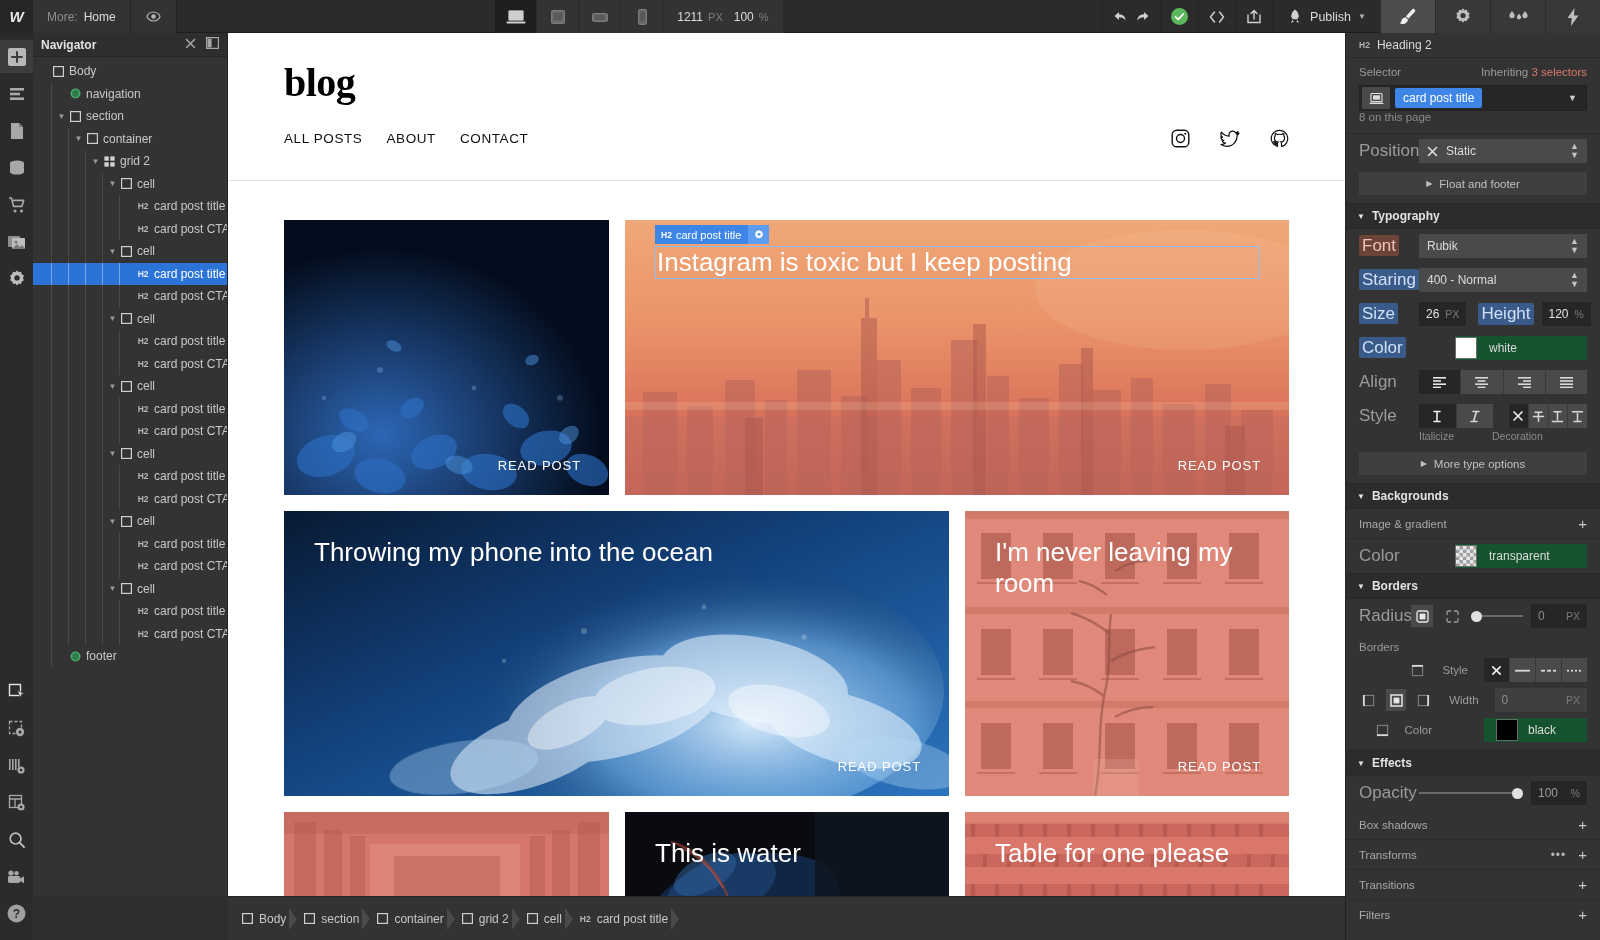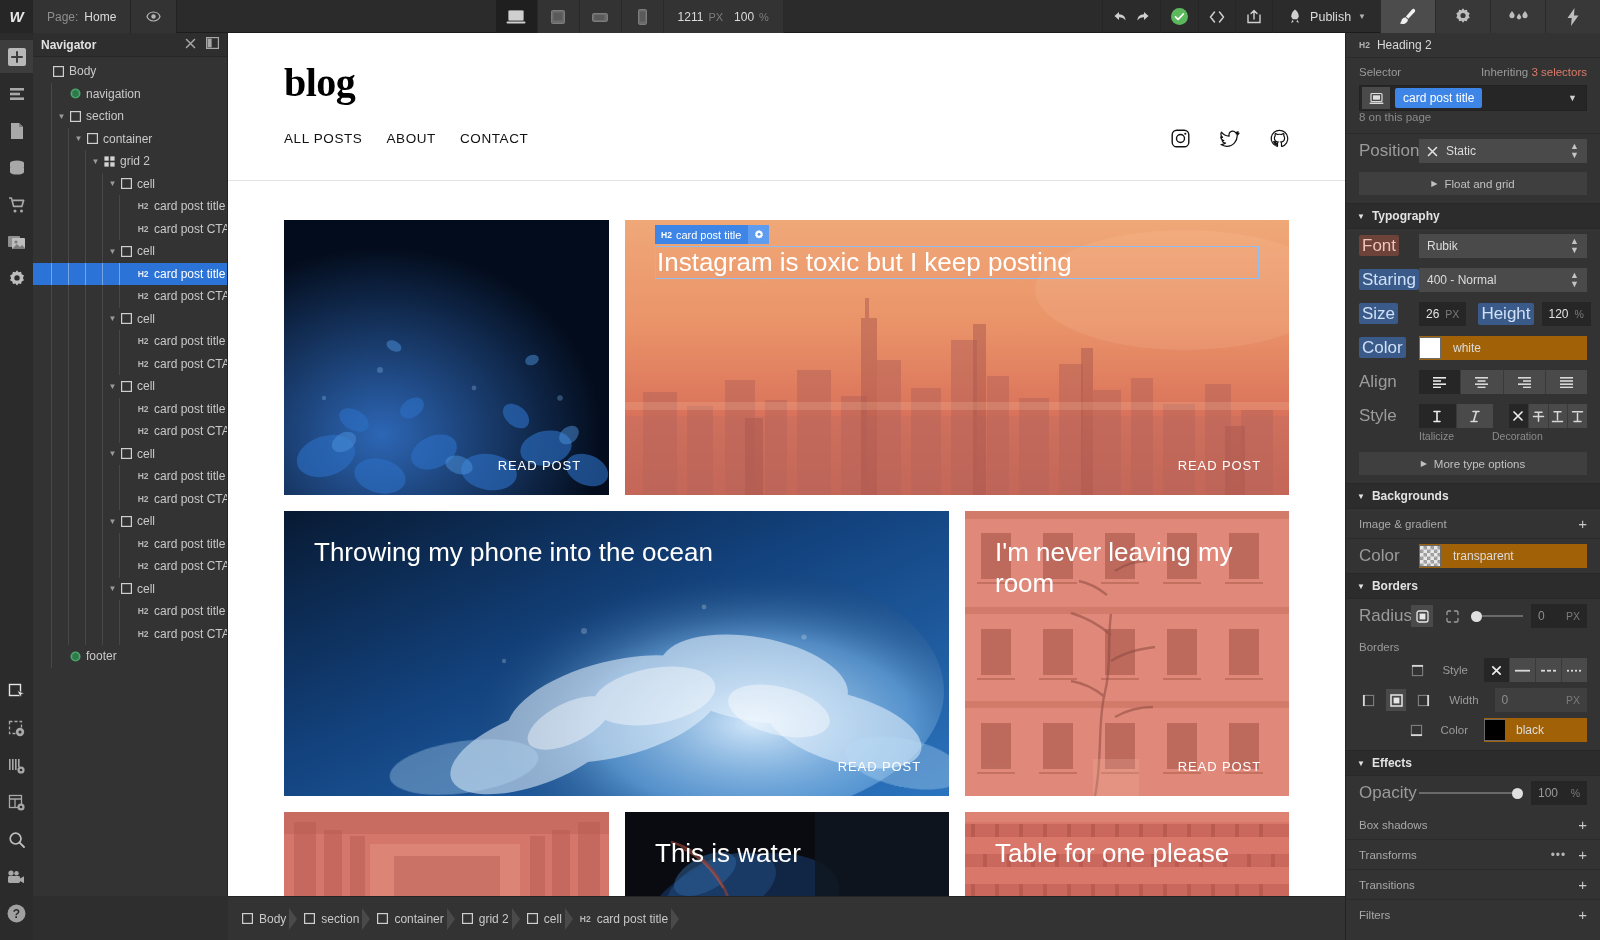--- a/index.html
+++ b/index.html
@@ -217,21 +217,21 @@
     display: flex; align-items: center; padding: 5px 13px; gap: 8px; min-height: 30px;
   }
   .sp-row .k { width: 52px; font-size: 17px; color: #9b9b9b; flex: 0 0 52px; }
   .sp-row .k.hl { background: #3a5b8a; color: #cfe0f7; padding: 1px 3px; border-radius: 2px; width: auto; flex: 0 0 auto; min-width: 40px;}
   .sp-row .k.hlo { background: #6d4239; color: #f0c3b8; padding: 1px 3px; border-radius: 2px; width: auto; flex: 0 0 auto; min-width: 40px;}
   .kwrap { width: 52px; flex: 0 0 52px; }
   .field {
     flex: 1; height: 24px; background: #4a4a4a; display: flex; align-items: center;
     padding: 0 8px; font-size: 12px; color: #dcdcdc; position: relative;
   }
-  .field.dark { background: #a16207; }
+  .field.dark { background: #14532d; margin-left: 36px; }
   .field .spin { margin-left: auto; color: #c4c4c4; font-size: 9px; line-height: 1; }
   .numfield {
     height: 24px; background: #262626; display: flex; align-items: center; padding: 0 7px;
     font-size: 12px; color: #e2e2e2; gap: 6px;
   }
   .numfield .u { color: #7b7b7b; font-size: 10.5px; }
   .swatch { width: 22px; height: 22px; border: 1px solid #6a6a6a; flex: 0 0 22px; }
   .checker {
     background-image:
       linear-gradient(45deg, #9a9a9a 25%, transparent 25%),
@@ -279,21 +279,21 @@
 </head>
 <body>
 
 <div class="app">
 
   <div class="topbar">
     <div class="wf-logo">
       <span>W</span>
     </div>
     <div class="page-chip">
-      <span class="lbl">Page:</span>
+      <span class="lbl">More:</span>
       <span class="val">Home</span>
     </div>
     <div class="eye-btn">
       <svg width="17" height="17" viewBox="0 0 17 17">
         <path d="M8.5 4C5 4 2.6 6.6 2 8.5c.6 1.9 3 4.5 6.5 4.5S14.4 10.4 15 8.5C14.4 6.6 12 4 8.5 4z" fill="none" stroke="#b5b5b5" stroke-width="1.2"></path>
         <circle cx="8.5" cy="8.5" r="2.2" fill="#b5b5b5"></circle>
       </svg>
     </div>
     <div class="topbar-spacer"></div>
 
@@ -1291,21 +1291,21 @@
         <svg width="11" height="11" viewBox="0 0 11 11" style="margin-right:8px">
           <path d="M1.5 1.5l8 8M9.5 1.5l-8 8" stroke="#e0e0e0" stroke-width="1.6" stroke-linecap="round"></path>
         </svg>
         <span>Static</span>
         <span class="spin">▲<br>▼</span>
       </span>
     </div>
 
     <div class="wide-btn">
       <span style="font-size:8px">▶</span>
-      <span>Float and grid</span>
+      <span>Float and footer</span>
     </div>
 
     <div class="sp-section-title">
       <span style="font-size:8px">▼</span>
       <span>Typography</span>
     </div>
     <div class="sp-row">
       <span class="kwrap"><span class="k hlo">Font</span></span>
       <span class="field">
         <span>Rubik</span>
@@ -1534,21 +1534,21 @@
     <div class="brd-ico-row" style="padding-bottom:8px">
       <span style="width:54px"></span>
       <span class="brd-box">
         <svg width="13" height="13" viewBox="0 0 13 13">
           <rect x="1.4" y="1.4" width="10.2" height="10.2" fill="none" stroke="#7f7f7f" stroke-width="1.1"></rect>
           <rect x="1" y="10.2" width="11" height="1.8" fill="#d8d8d8"></rect>
         </svg>
       </span>
       <span style="flex:1"></span>
       <span class="tinytext" style="margin-right:8px">Color</span>
-      <span class="field dark" style="flex:0 0 103px;padding-left:0">
+      <span class="field dark" style="flex:0 0 103px;padding-left:12px">
         <span class="swatch" style="background:#000000"></span>
         <span style="margin-left:10px">black</span>
       </span>
     </div>
 
     <div class="sp-section-title">
       <span style="font-size:8px">▼</span>
       <span>Effects</span>
     </div>
     <div class="sp-row">

